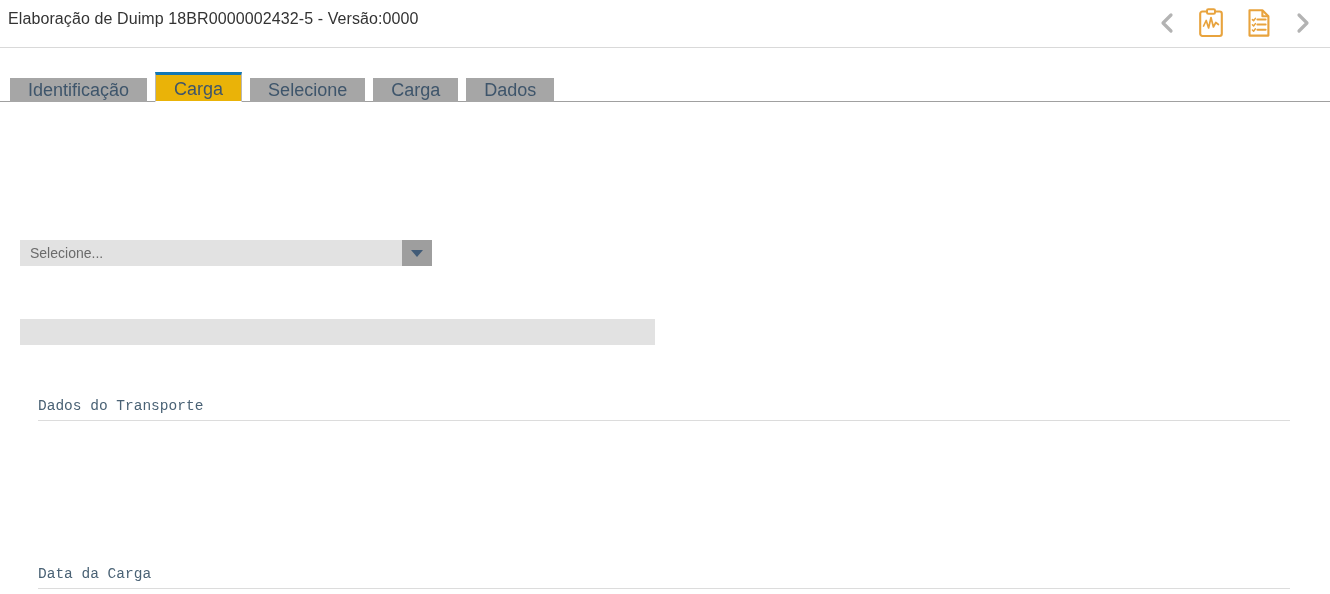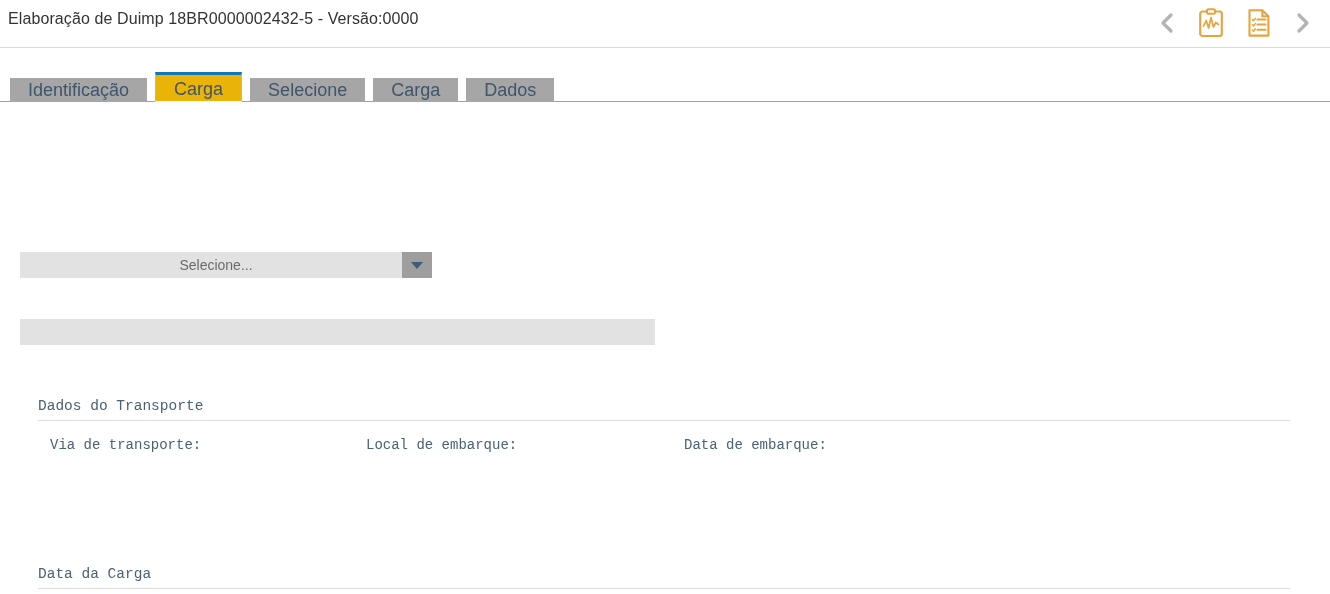--- a/index.html
+++ b/index.html
@@ -235,40 +235,35 @@
   <div class="tab">Identificação</div>
   <div class="tab active">Carga</div>
   <div class="tab">Selecione</div>
   <div class="tab">Carga</div>
   <div class="tab">Dados</div>
 </div>
 
 <div class="form-area">
 
   <div class="field-block" style="left:20px; top:138px;">
-    <div class="select-box" style="margin-top:12px;text-align:center;">
+    <div class="select-box" style="margin-top:0;">
       <div class="select-text">Selecione...</div>
       <div class="select-arrow-btn">
         <div class="arrow-tri"></div>
       </div>
     </div>
   </div>
 
   <div class="field-block" style="left:20px; top:209px;">
     <input class="text-input" style="margin-top: 8px;" type="text" placeholder="">
   </div>
 
   <div class="section" style="top:296px;">
     <div class="section-title">Dados do Transporte</div>
 
-    <div style="position:relative; height:58px; margin-top:16px;">
-      <div class="col1 field-label">Via de transporte:</div>
-      <div class="col2 field-label">Local de embarque:</div>
-      <div class="col3 field-label">Data de embarque:</div>
-    </div>
 
   </div>
 
   <div class="section" style="top:464px;">
     <div class="section-title">Data da Carga</div>
 
   </div>
 
 </div>
 

